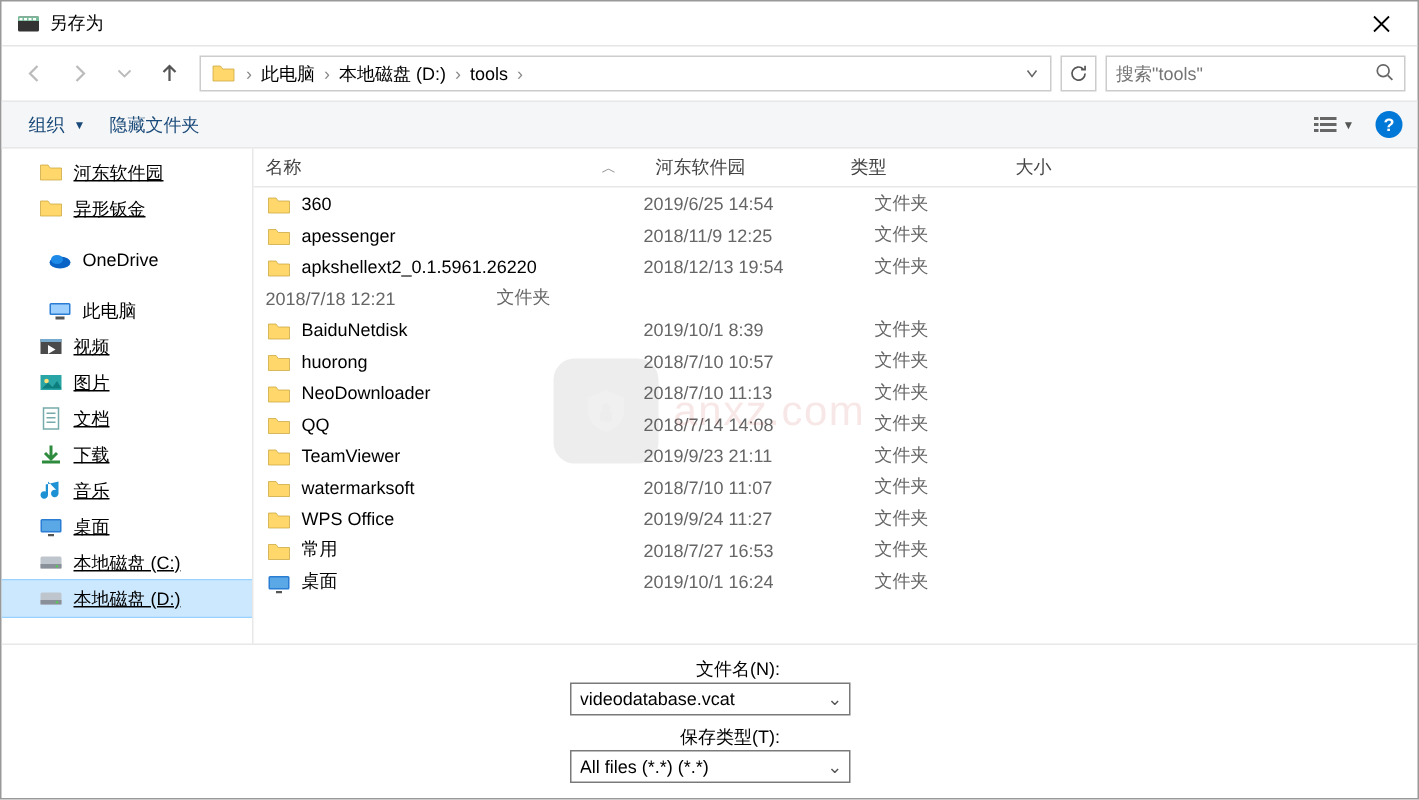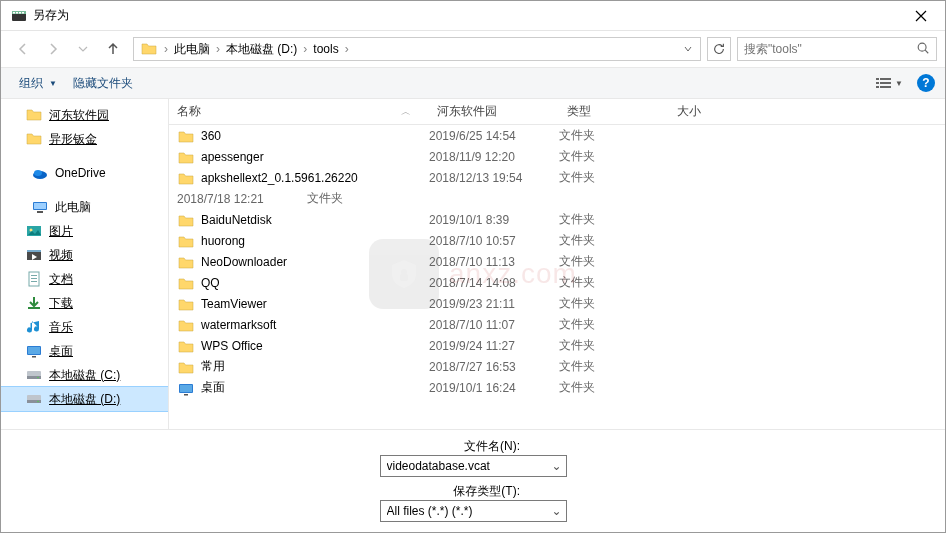--- a/index.html
+++ b/index.html
@@ -41,21 +41,21 @@
 .col { padding: 4px 8px; }
 .col-name { width:260px; display:flex; align-items:center; }
 .col-date { width:130px; }
 .col-type { width:110px; }
 .col-size { width:80px; }
 .sort-ind { margin-left:auto; margin-right:10px; color:#888; font-size:10px; }
 .rows { overflow-y:scroll; flex:1; }
 .row { display:flex; align-items:center; height:21px; padding-left:8px; }
 .row .cell-name { width:252px; display:flex; align-items:center; gap:6px; }
 .row .cell-date { width:130px; color:#666; }
-.row .cell-type { width:110px; color:#666; }
+.row .cell-type { width:110px; color:#666;margin-left:24px; }
 .row .cell-size { width:80px; color:#666; }
 .folder-ico { width:18px; height:16px; }
 .watermark { position:absolute; top:135px; left:200px; width:300px; height:80px; pointer-events:none; opacity:0.10; display:flex; align-items:center; gap:10px; }
 .watermark .wm-badge { width:70px; height:70px; border-radius:14px; background:#555; display:flex; align-items:center; justify-content:center; }
 .watermark .wm-text { font-size:28px; color:#b91c1c; letter-spacing:1px; }
 .bottom-fields { border-top:1px solid #e8e8e8; padding: 8px 14px 4px 14px; }
 .field-row { display:flex; align-items:center; margin-bottom:6px;flex-direction:column; }
 .field-label { width:106px; text-align:right; padding-right:6px; }
 .field-input { flex:1; }
 .field-input .combo { width:100%; height:22px; border:1px solid #7a7a7a; display:flex; align-items:center; }
@@ -207,36 +207,36 @@
             <rect x="2" y="4" width="14" height="8" rx="1" fill="#2b7cd3"></rect>
             <rect x="3" y="5" width="12" height="6" fill="#9dd0ff"></rect>
             <rect x="6" y="13" width="6" height="2" fill="#555"></rect>
           </svg>
         </span>
         <span>此电脑</span>
       </div>
       <div class="side-item lvl1">
         <span class="si-icon">
           <svg viewBox="0 0 18 18">
+            <rect x="2" y="4" width="14" height="10" fill="#4a4a4a"></rect>
+            <rect x="2" y="4" width="14" height="2" fill="#7ac"></rect>
+            <path d="M7 8 L12 11 L7 14 z" fill="#fff"></path>
+          </svg>
+        </span>
+        <span>视频</span>
+      </div>
+      <div class="side-item lvl1">
+        <span class="si-icon">
+          <svg viewBox="0 0 18 18">
             <rect x="2" y="4" width="14" height="10" fill="#2aa5a5"></rect>
             <circle cx="6" cy="8" r="1.5" fill="#ffe27a"></circle>
             <path d="M3 13 L7 9 L10 12 L13 8 L16 13 z" fill="#0d7e7e"></path>
           </svg>
         </span>
         <span>图片</span>
-      </div>
-      <div class="side-item lvl1">
-        <span class="si-icon">
-          <svg viewBox="0 0 18 18">
-            <rect x="2" y="4" width="14" height="10" fill="#4a4a4a"></rect>
-            <rect x="2" y="4" width="14" height="2" fill="#7ac"></rect>
-            <path d="M7 8 L12 11 L7 14 z" fill="#fff"></path>
-          </svg>
-        </span>
-        <span>视频</span>
       </div>
       <div class="side-item lvl1">
         <span class="si-icon">
           <svg viewBox="0 0 18 18">
             <rect x="4" y="2" width="10" height="14" fill="#fff" stroke="#7aa"></rect>
             <rect x="6" y="5" width="6" height="1" fill="#7aa"></rect>
             <rect x="6" y="8" width="6" height="1" fill="#7aa"></rect>
             <rect x="6" y="11" width="6" height="1" fill="#7aa"></rect>
           </svg>
         </span>
@@ -312,21 +312,21 @@
           <div class="cell-type">文件夹</div>
           <div class="cell-size"></div>
         </div>
         <div class="row">
           <div class="cell-name">
             <span class="folder-ico"><svg viewBox="0 0 18 18">
                 <path d="M2 4 h5 l1.5 2 H16 v8 H2 z" fill="#ffd76b" stroke="#caa53f" stroke-width="0.5"></path>
               </svg></span>
             <span>apessenger</span>
           </div>
-          <div class="cell-date">2018/11/9 12:20</div>
+          <div class="cell-date">2018/11/9 12:25</div>
           <div class="cell-type">文件夹</div>
           <div class="cell-size"></div>
         </div>
         <div class="row">
           <div class="cell-name">
             <span class="folder-ico"><svg viewBox="0 0 18 18">
                 <path d="M2 4 h5 l1.5 2 H16 v8 H2 z" fill="#ffd76b" stroke="#caa53f" stroke-width="0.5"></path>
               </svg></span>
             <span>apkshellext2_0.1.5961.26220</span>
           </div>

